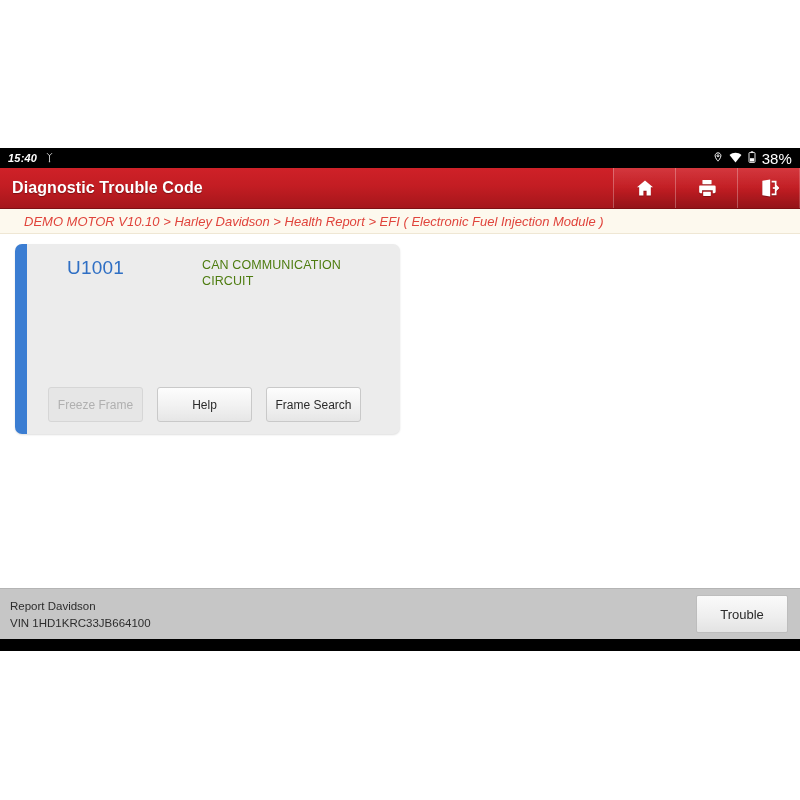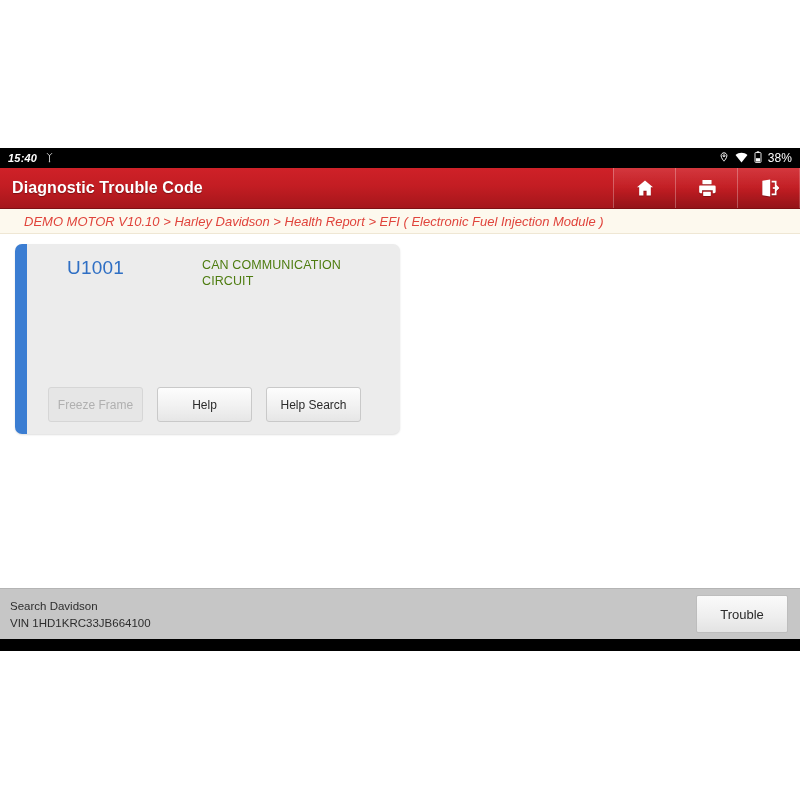--- a/index.html
+++ b/index.html
@@ -51,21 +51,21 @@
     font-size: 11px;
     letter-spacing: 0.2px;
   }
   .status-right {
     display: flex;
     align-items: center;
     gap: 6px;
     font-size: 10.5px;
   }
   .sb-icon { display: block; }
-  .battery-pct { font-size: 12px; letter-spacing: 0.1px; }
+  .battery-pct { font-size: 15px; letter-spacing: 0.1px; }
 
   
   .app-header {
     position: relative;
     height: 40px;
     background: linear-gradient(180deg, #cf2128 0%, #c31d23 45%, #a5161b 100%);
     display: flex;
     align-items: stretch;
     border-bottom: 1px solid #7e0f14;
   }
@@ -340,32 +340,32 @@
         </div>
 
         <div class="dtc-actions">
           <div class="card-btn is-disabled">
             <span>Freeze Frame</span>
           </div>
           <div class="card-btn">
             <span>Help</span>
           </div>
           <div class="card-btn">
-            <span>Help Search</span>
+            <span>Frame Search</span>
           </div>
         </div>
 
       </div>
     </div>
 
   </div>
 
   <div class="vehicle-bar">
     <div class="vehicle-info">
-      <span>Search Davidson</span>
+      <span>Report Davidson</span>
       <span>VIN 1HD1KRC33JB664100</span>
     </div>
     <div class="report-btn">
       <span>Trouble</span>
     </div>
   </div>
 
   <div class="nav-bar">
 
     <div class="nav-btn">

